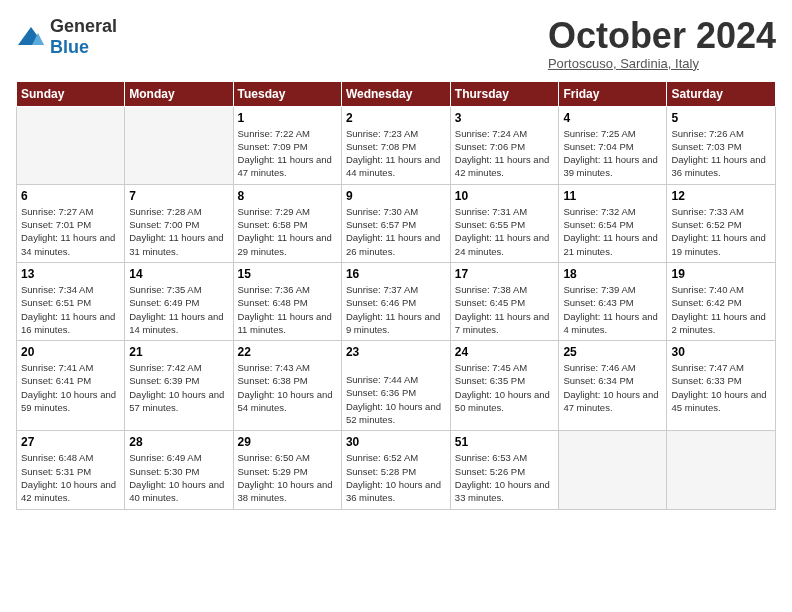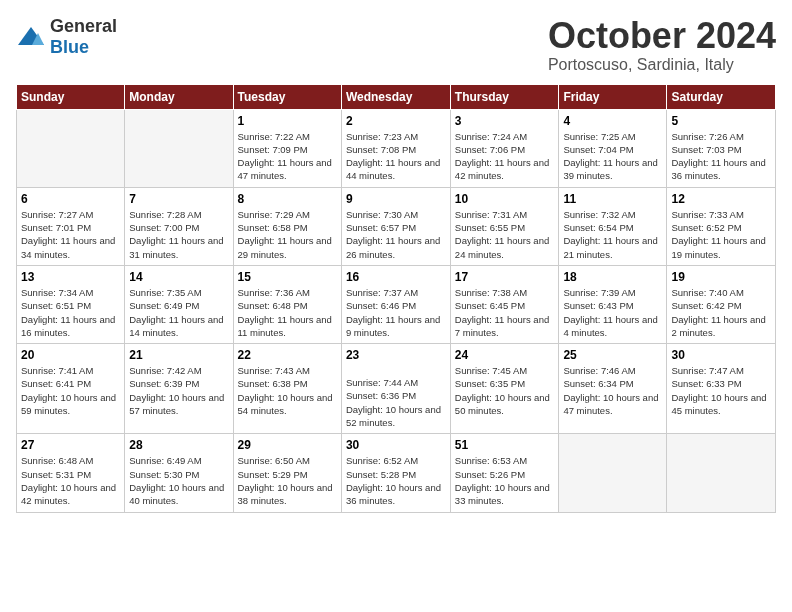--- a/index.html
+++ b/index.html
@@ -37,22 +37,23 @@
     }
     .title-area {
     }
     .month-title {
       font-size: 36px;
       font-weight: bold;
       color: #333;
       line-height: 1.1;
     }
     .location-title {
-      font-size: 16px;
+      font-size: 13px;
       color: #555;
+      text-decoration: underline;
     }
     table {
       width: 100%;
       border-collapse: collapse;
       font-size: 10.5px;
     }
     thead tr th {
       background-color: #7f1d1d;
       color: #fff;
       padding: 5px 4px;

